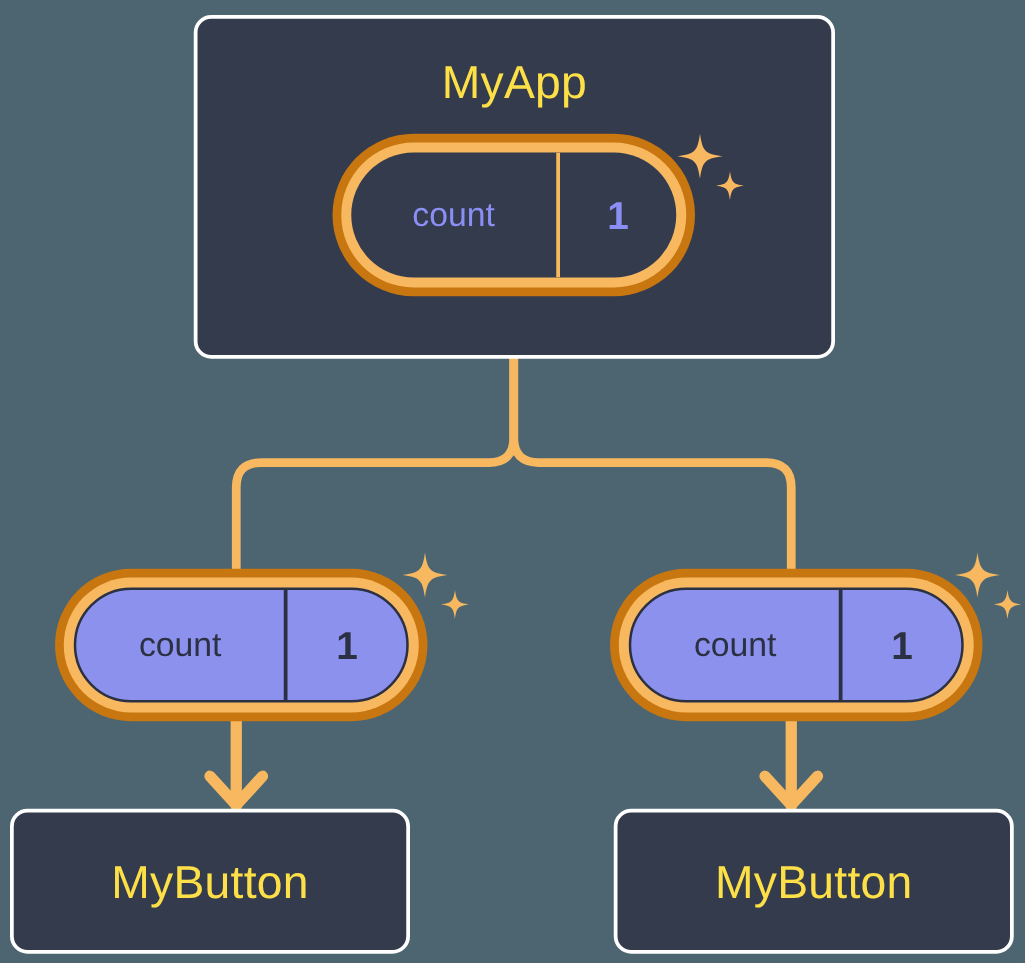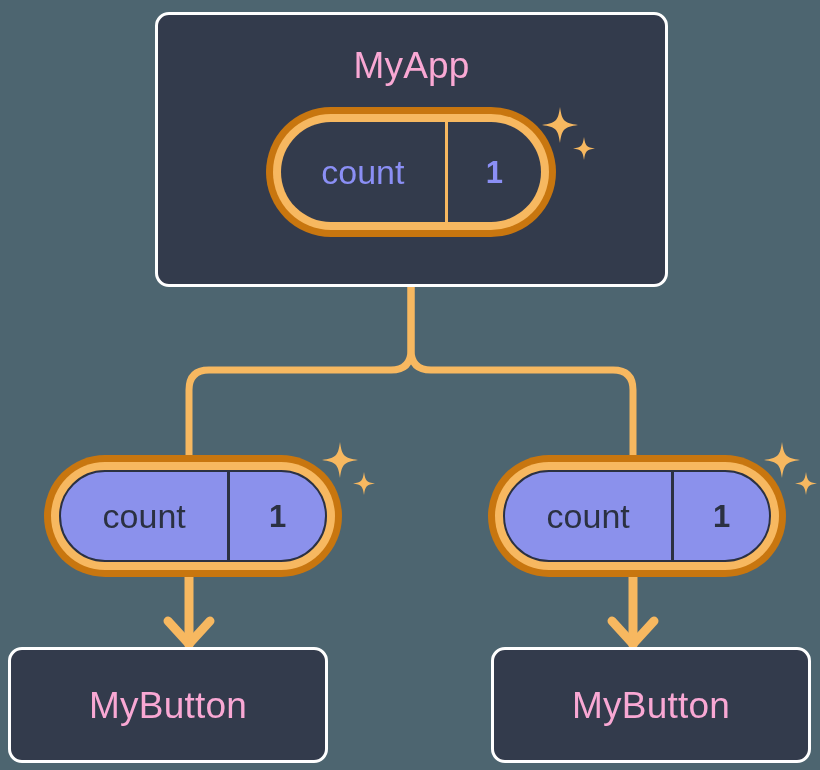--- a/index.html
+++ b/index.html
@@ -37,21 +37,21 @@
     z-index: 2;
     box-sizing: border-box;
     background: #333b4c;
     border: 3px solid #ffffff;
     border-radius: 14px;
     display: flex;
     flex-direction: column;
     align-items: center;
   }
   .comp-title {
-    color: #f9a8d4;
+    color: #fde047;
     font-size: 37px;
     font-weight: 400;
     letter-spacing: 0.2px;
     line-height: 1;
     white-space: nowrap;
   }
 
   #box-myapp {
     left: 155px;
     top: 12px;
@@ -108,21 +108,21 @@
   }
   .pill-cell {
     display: flex;
     align-items: center;
     justify-content: center;
     line-height: 1;
     white-space: nowrap;
   }
   .pill-key {
     flex: 0 0 63%;
-    font-size: 34px;
+    font-size: 27px;
     font-weight: 400;
   }
   .pill-val {
     flex: 1 1 auto;
     font-size: 31px;
     font-weight: 700;
   }
 
   
   .pill--dark .pill-inner {

